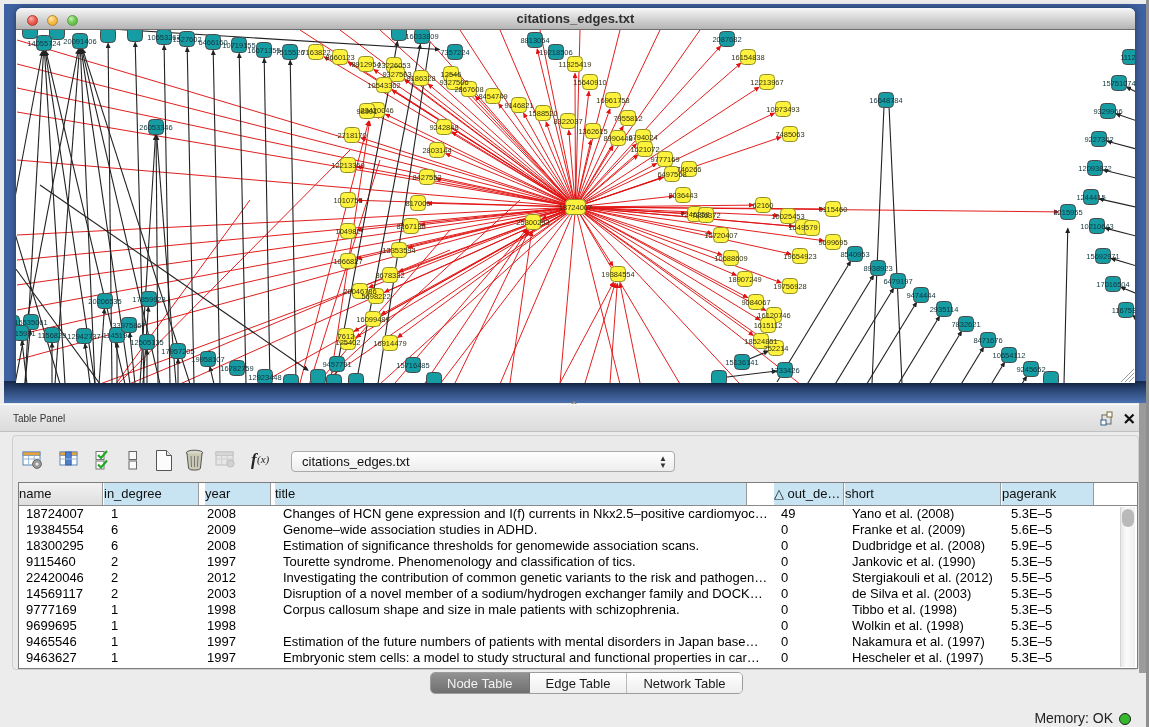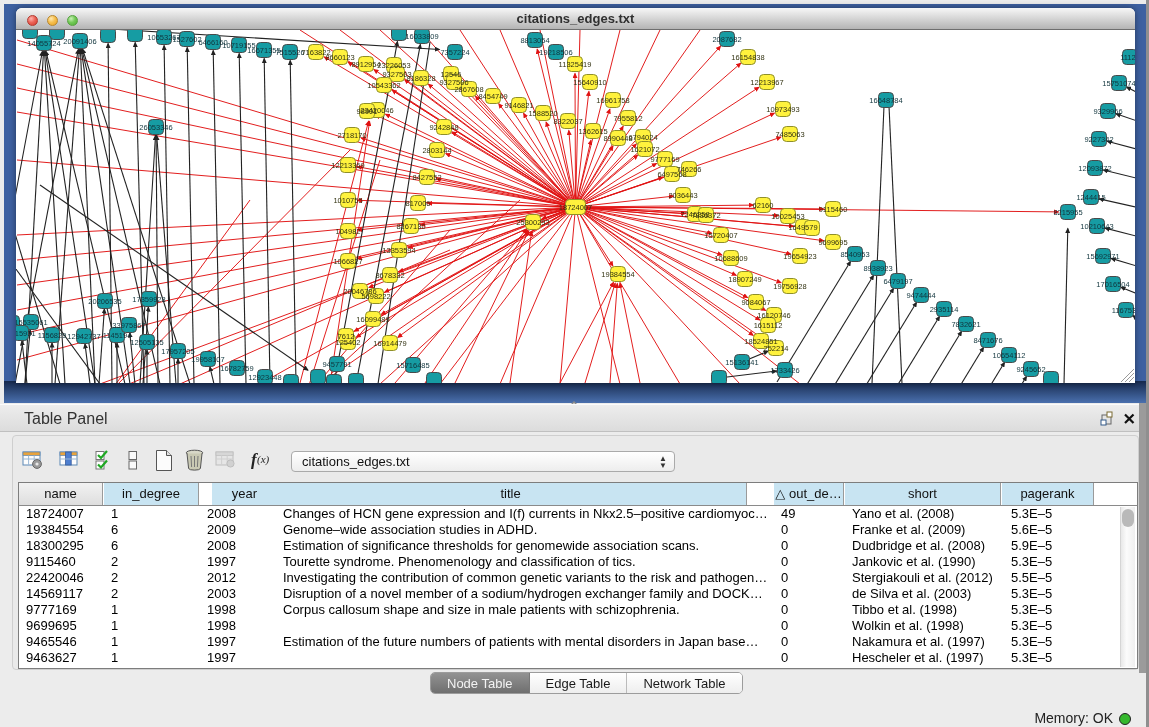--- a/index.html
+++ b/index.html
@@ -12,31 +12,31 @@
   border-radius:6px 6px 0 0;background:linear-gradient(#f7f7f7,#b4b4b4);
   border-bottom:1px solid #6e6e6e}
 #titlebar .t {text-align:center;font-size:13px;font-weight:bold;color:#303030;line-height:21px}
 .tl {position:absolute;top:7px;width:11px;height:11px;border-radius:50%}
 #tl1 {left:11px;background:radial-gradient(circle at 35% 30%,#ffb3ad,#ec6559 45%,#d3372b);border:1px solid #b33a30}
 #tl2 {left:31px;background:radial-gradient(circle at 35% 30%,#ffe9b0,#f6bf4f 45%,#e8a123);border:1px solid #b8862c}
 #tl3 {left:51px;background:radial-gradient(circle at 35% 30%,#c8f0b6,#74ca58 45%,#4fae34);border:1px solid #56a140}
 #tablepanel {position:absolute;left:0;top:403px;width:1149px;height:324px;background:#ececec}
 #tpheader {position:absolute;left:0;top:1px;width:100%;height:28px;
   background:linear-gradient(#ededed,#dcdcdc);border-bottom:1px solid #c0c0c0;border-top:1px solid #fbfbfb}
-#tpheader .t {font-size:16px;color:#333;line-height:27px;padding-left:24px}
+#tpheader .t {font-size:10px;color:#333;line-height:27px;padding-left:13px}
 #tpicons {position:absolute;right:11px;top:5px;width:38px;height:18px}
 #content {position:absolute;left:12px;top:32px;width:1127px;height:235px;
   background:#eaeaea;border:1px solid #cfcfcf;border-radius:4px}
 #combo {position:absolute;left:278px;top:15px;width:384px;height:21px;
   background:linear-gradient(#ffffff,#ededed);border:1px solid #aaa;border-radius:4px;
   font-size:13px;color:#111;line-height:19px;padding-left:10px}
 #combo .st {position:absolute;right:7px;top:3px;font-size:8px;line-height:7px;color:#333}
 #thead {position:absolute;left:5px;top:46px;width:1120px;height:24px;
   border:1px solid #7d7d7d;border-bottom:1px solid #8a8a8a;background:#fff;font-size:13px}
-#thead .h {position:absolute;top:0;height:22px;text-align:center;line-height:22px;
+#thead .h {position:absolute;top:0;height:22px;text-align:left;line-height:22px;
   background:#c8e4f2;border-right:1px solid #9a9a9a;color:#111}
 #thead .h.gray {background:linear-gradient(#f2f2f2,#dedede)}
 #tbody {position:absolute;left:5px;top:70px;width:1120px;height:163px;background:#fff;
   border:1px solid #7d7d7d;border-top:none;font-size:13px;color:#000}
 .tr {position:relative;height:16px;line-height:16px;white-space:nowrap}
 .tr div {position:absolute;top:0;overflow:hidden}
 .c0 {left:7px;width:78px} .c1 {left:92px;width:90px} .c2 {left:188px;width:70px}
 .c3 {left:264px;width:492px} .c4 {left:762px;width:64px} .c5 {left:833px;width:152px}
 .c6 {left:992px;width:90px}
 #scrollv {position:absolute;right:3px;top:71px;width:15px;height:160px;
@@ -591,21 +591,21 @@
 </g>
 <g transform="translate(228,0)" fill="#222" font-family="Liberation Serif, serif">
  <text x="2" y="19" font-size="17" font-style="italic" font-weight="bold">f</text>
  <text x="8" y="17" font-size="11" font-style="italic">(x)</text>
 </g>
 </svg></div>
     <div id="combo">citations_edges.txt<div class="st">▲<br>▼</div></div>
     <div id="thead">
       <div class="h gray" style="left:0;width:84px">name</div>
       <div class="h" style="left:85px;width:95px">in_degree</div>
-      <div class="h" style="left:193px;width:66px">year</div>
+      <div class="h" style="left:186px;width:66px">year</div>
       <div class="h" style="left:256px;width:472px">title</div>
       <div class="h" style="left:755px;width:70px">△ out_de…</div>
       <div class="h" style="left:826px;width:156px">short</div>
       <div class="h" style="left:983px;width:92px">pagerank</div>
     </div>
     <div id="tbody">
 <div class="tr">
           <div class="c0">18724007</div>
           <div class="c1">1</div>
           <div class="c2">2008</div>
@@ -682,20 +682,21 @@
           <div class="c2">1997</div>
           <div class="c3">Estimation of the future numbers of patients with mental disorders in Japan base…</div>
           <div class="c4">0</div>
           <div class="c5">Nakamura et al. (1997)</div>
           <div class="c6">5.3E–5</div>
         </div>
 <div class="tr">
           <div class="c0">9463627</div>
           <div class="c1">1</div>
           <div class="c2">1997</div>
+          <div class="c3">Embryonic stem cells: a model to study structural and functional properties in car…</div>
           <div class="c4">0</div>
           <div class="c5">Hescheler et al. (1997)</div>
           <div class="c6">5.3E–5</div>
         </div>
     </div>
     <div id="scrollv">
         <div class="thumb"></div>
       </div>
   </div>
   <div id="tabs">

